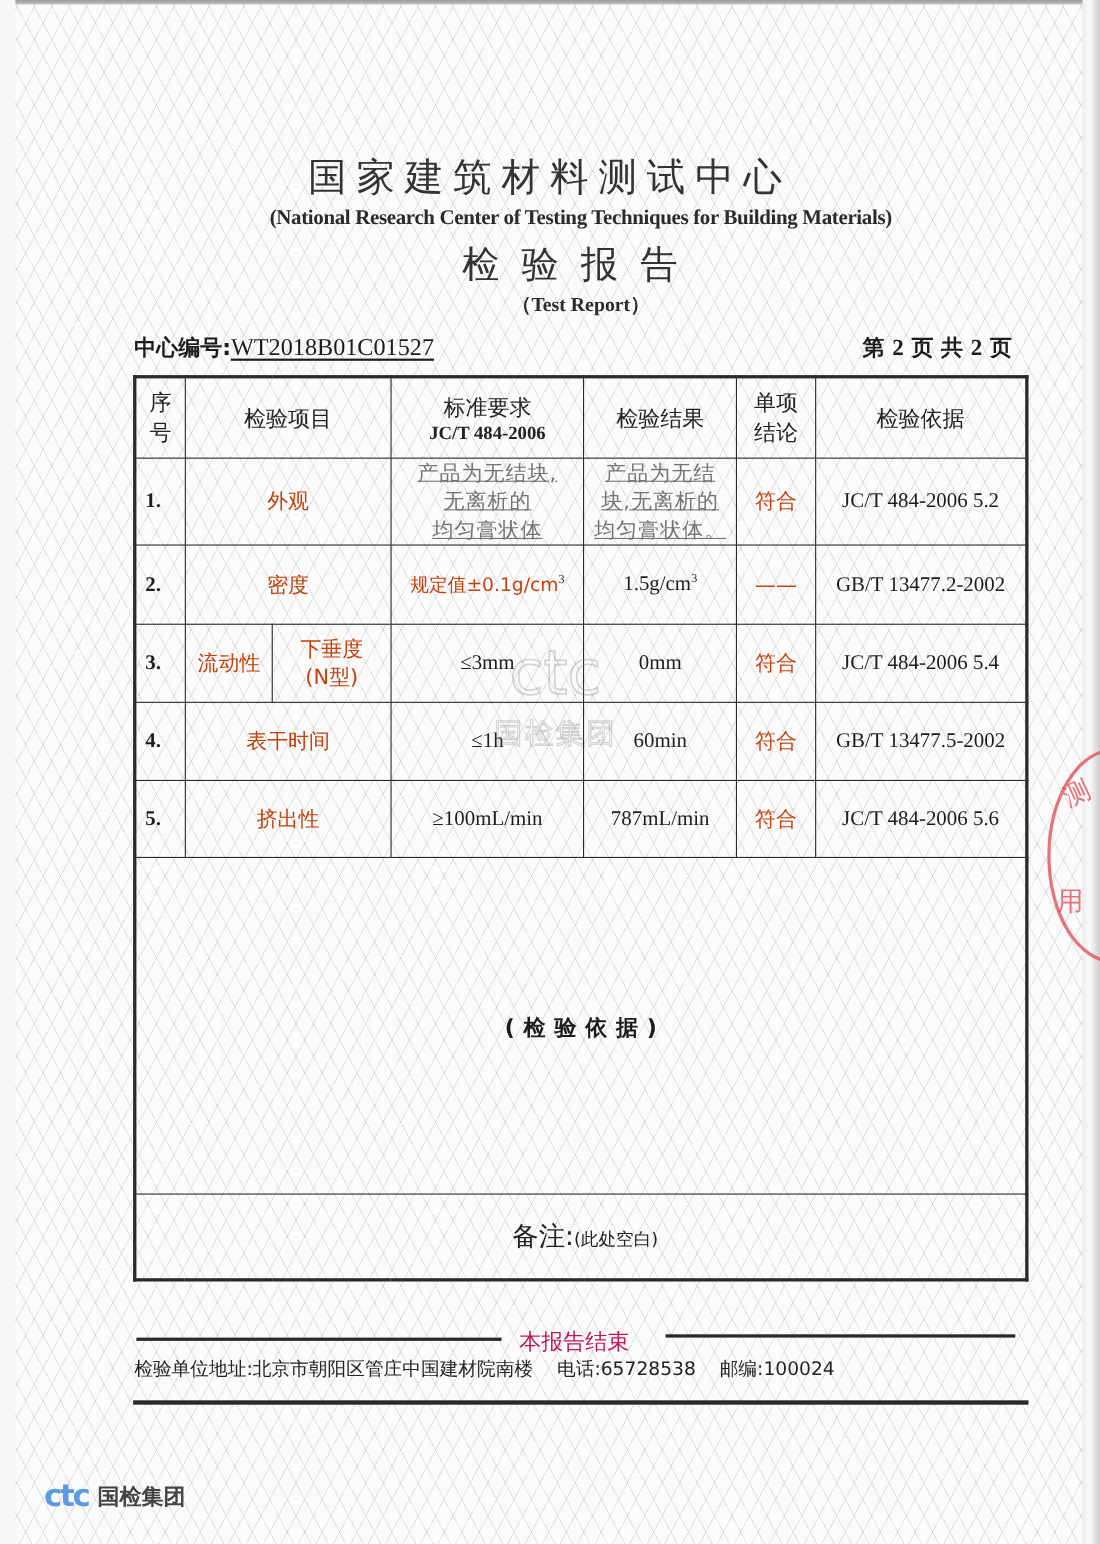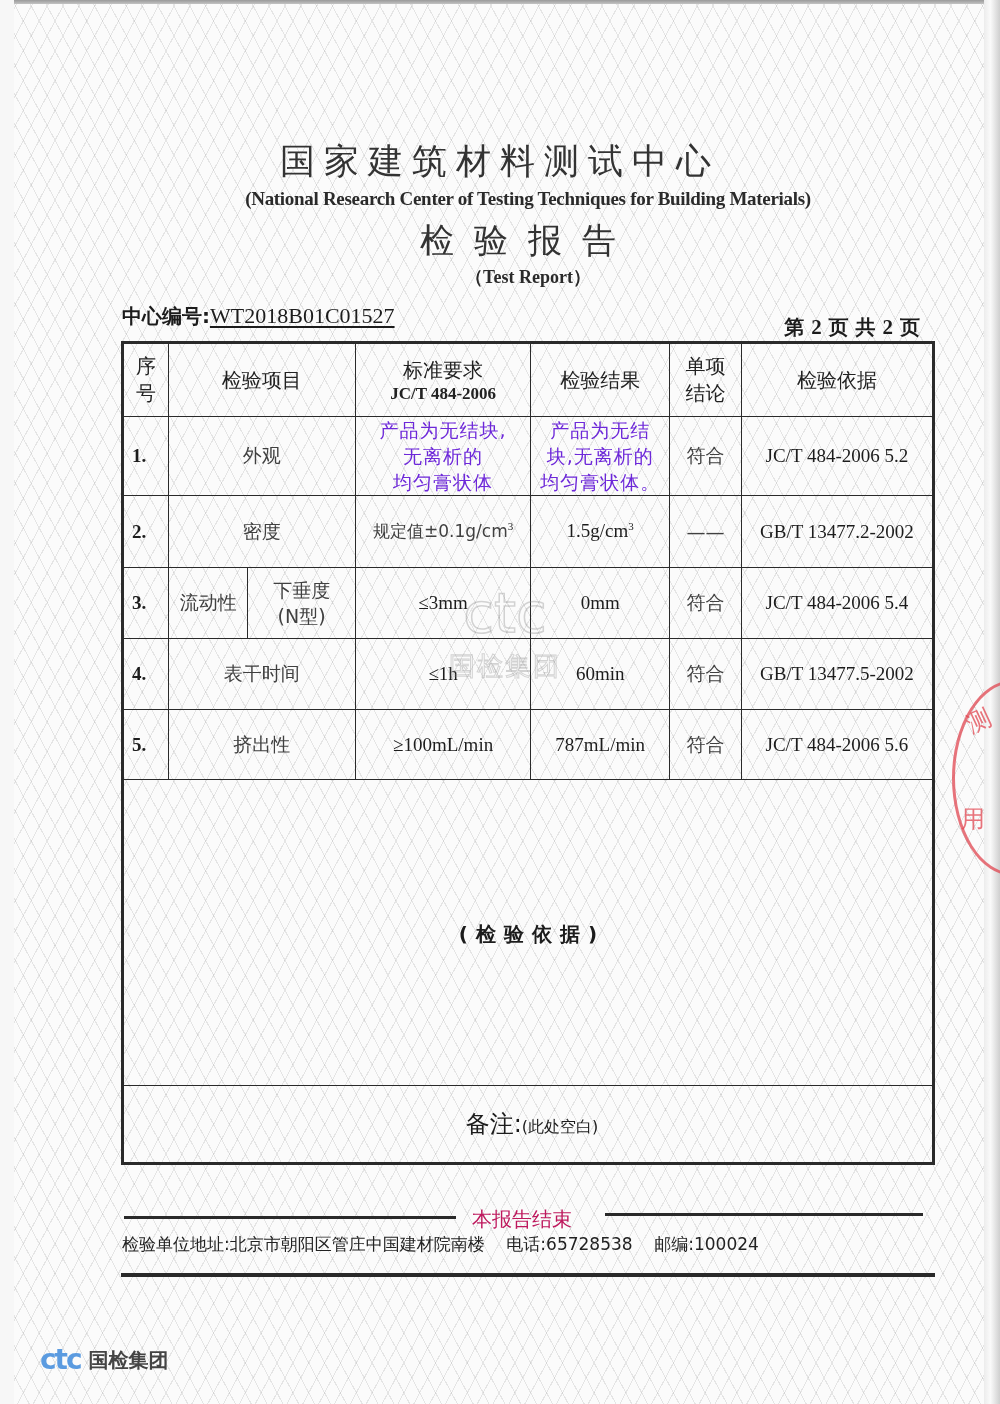--- a/index.html
+++ b/index.html
@@ -32,36 +32,36 @@
     left: 0; width: 1056px; top: 218px; text-align: center;
     font-family: "DejaVu Sans", sans-serif; font-size: 34px; letter-spacing: 20px; color: #333;
   }
   .report-en {
     left: 0; width: 1056px; top: 265px; text-align: center;
     font-weight: bold; font-size: 18px; color: #2a2a2a;
   }
   .center-no { left: 122px; top: 303px; font-size: 21px; font-weight: bold; font-family: "DejaVu Sans", sans-serif; }
   .center-no .lbl { font-size: 20px; text-align: right; }
   .center-no .val { font-family: "Liberation Serif", serif; font-weight: normal; font-size: 22px; text-decoration: underline; text-underline-offset: 3px; }
-  .page-no { right: 80px; top: 314px; font-size: 20px; font-weight: bold; font-family: "DejaVu Sans", sans-serif; }
+  .page-no { right: 80px; top: 303px; font-size: 20px; font-weight: bold; font-family: "DejaVu Sans", sans-serif; }
   .page-no b { font-family: "Liberation Serif", serif; font-size: 21px; }
 
   table.report {
     position: absolute; left: 121px; top: 341px; width: 814px;
     border-collapse: collapse; border: 3px solid #2a2a2a;
   }
   table.report td {
     border: 1.5px solid #2a2a2a; text-align: center; vertical-align: middle; padding: 0;
   }
   .hdr td { height: 72px; font-family: "DejaVu Sans", sans-serif; font-size: 20px; color: #222; }
   .hdr .sub { font-family: "Liberation Serif", serif; font-weight: bold; font-size: 17px; display: block; }
   .hdr .twoline { line-height: 27px; }
   .row td { font-size: 19px; }
-  .cn { font-family: "DejaVu Sans", sans-serif; font-size: 17px; color: #404040; }
-  .cn-sm { font-family: "DejaVu Sans", sans-serif; font-size: 15px; line-height: 26px; color: #6d28d9; letter-spacing: 1px; }
+  .cn { font-family: "DejaVu Sans", sans-serif; font-size: 17px; color: #c2410c; }
+  .cn-sm { font-family: "DejaVu Sans", sans-serif; font-size: 15px; line-height: 26px; color: #737373; letter-spacing: 1px; text-decoration: underline; }
   .num { font-weight: bold; font-size: 20px; text-align: left !important; padding-left: 8px !important; }
   sup { font-size: 11px; }
   .blank td { height: 305px; vertical-align: top; text-align: left; }
   .blank .txt { font-family: "DejaVu Sans", sans-serif; font-weight: bold; font-size: 20px; letter-spacing: 8px; padding: 4px 0 0 8px; display: block; }
   .remark td { height: 76px; vertical-align: top; text-align: left; }
   .remark .lbl { font-family: "DejaVu Sans", sans-serif; font-weight: normal; font-size: 24px; padding-left: 8px; }
   .remark .val { font-family: "DejaVu Sans", sans-serif; font-size: 16px; }
 
   .end-line { height: 3px; background: #2a2a2a; }
   .end-text { top: 1206px; left: 472px; font-family: "DejaVu Sans", sans-serif; font-size: 20px; color: #be185d; }

